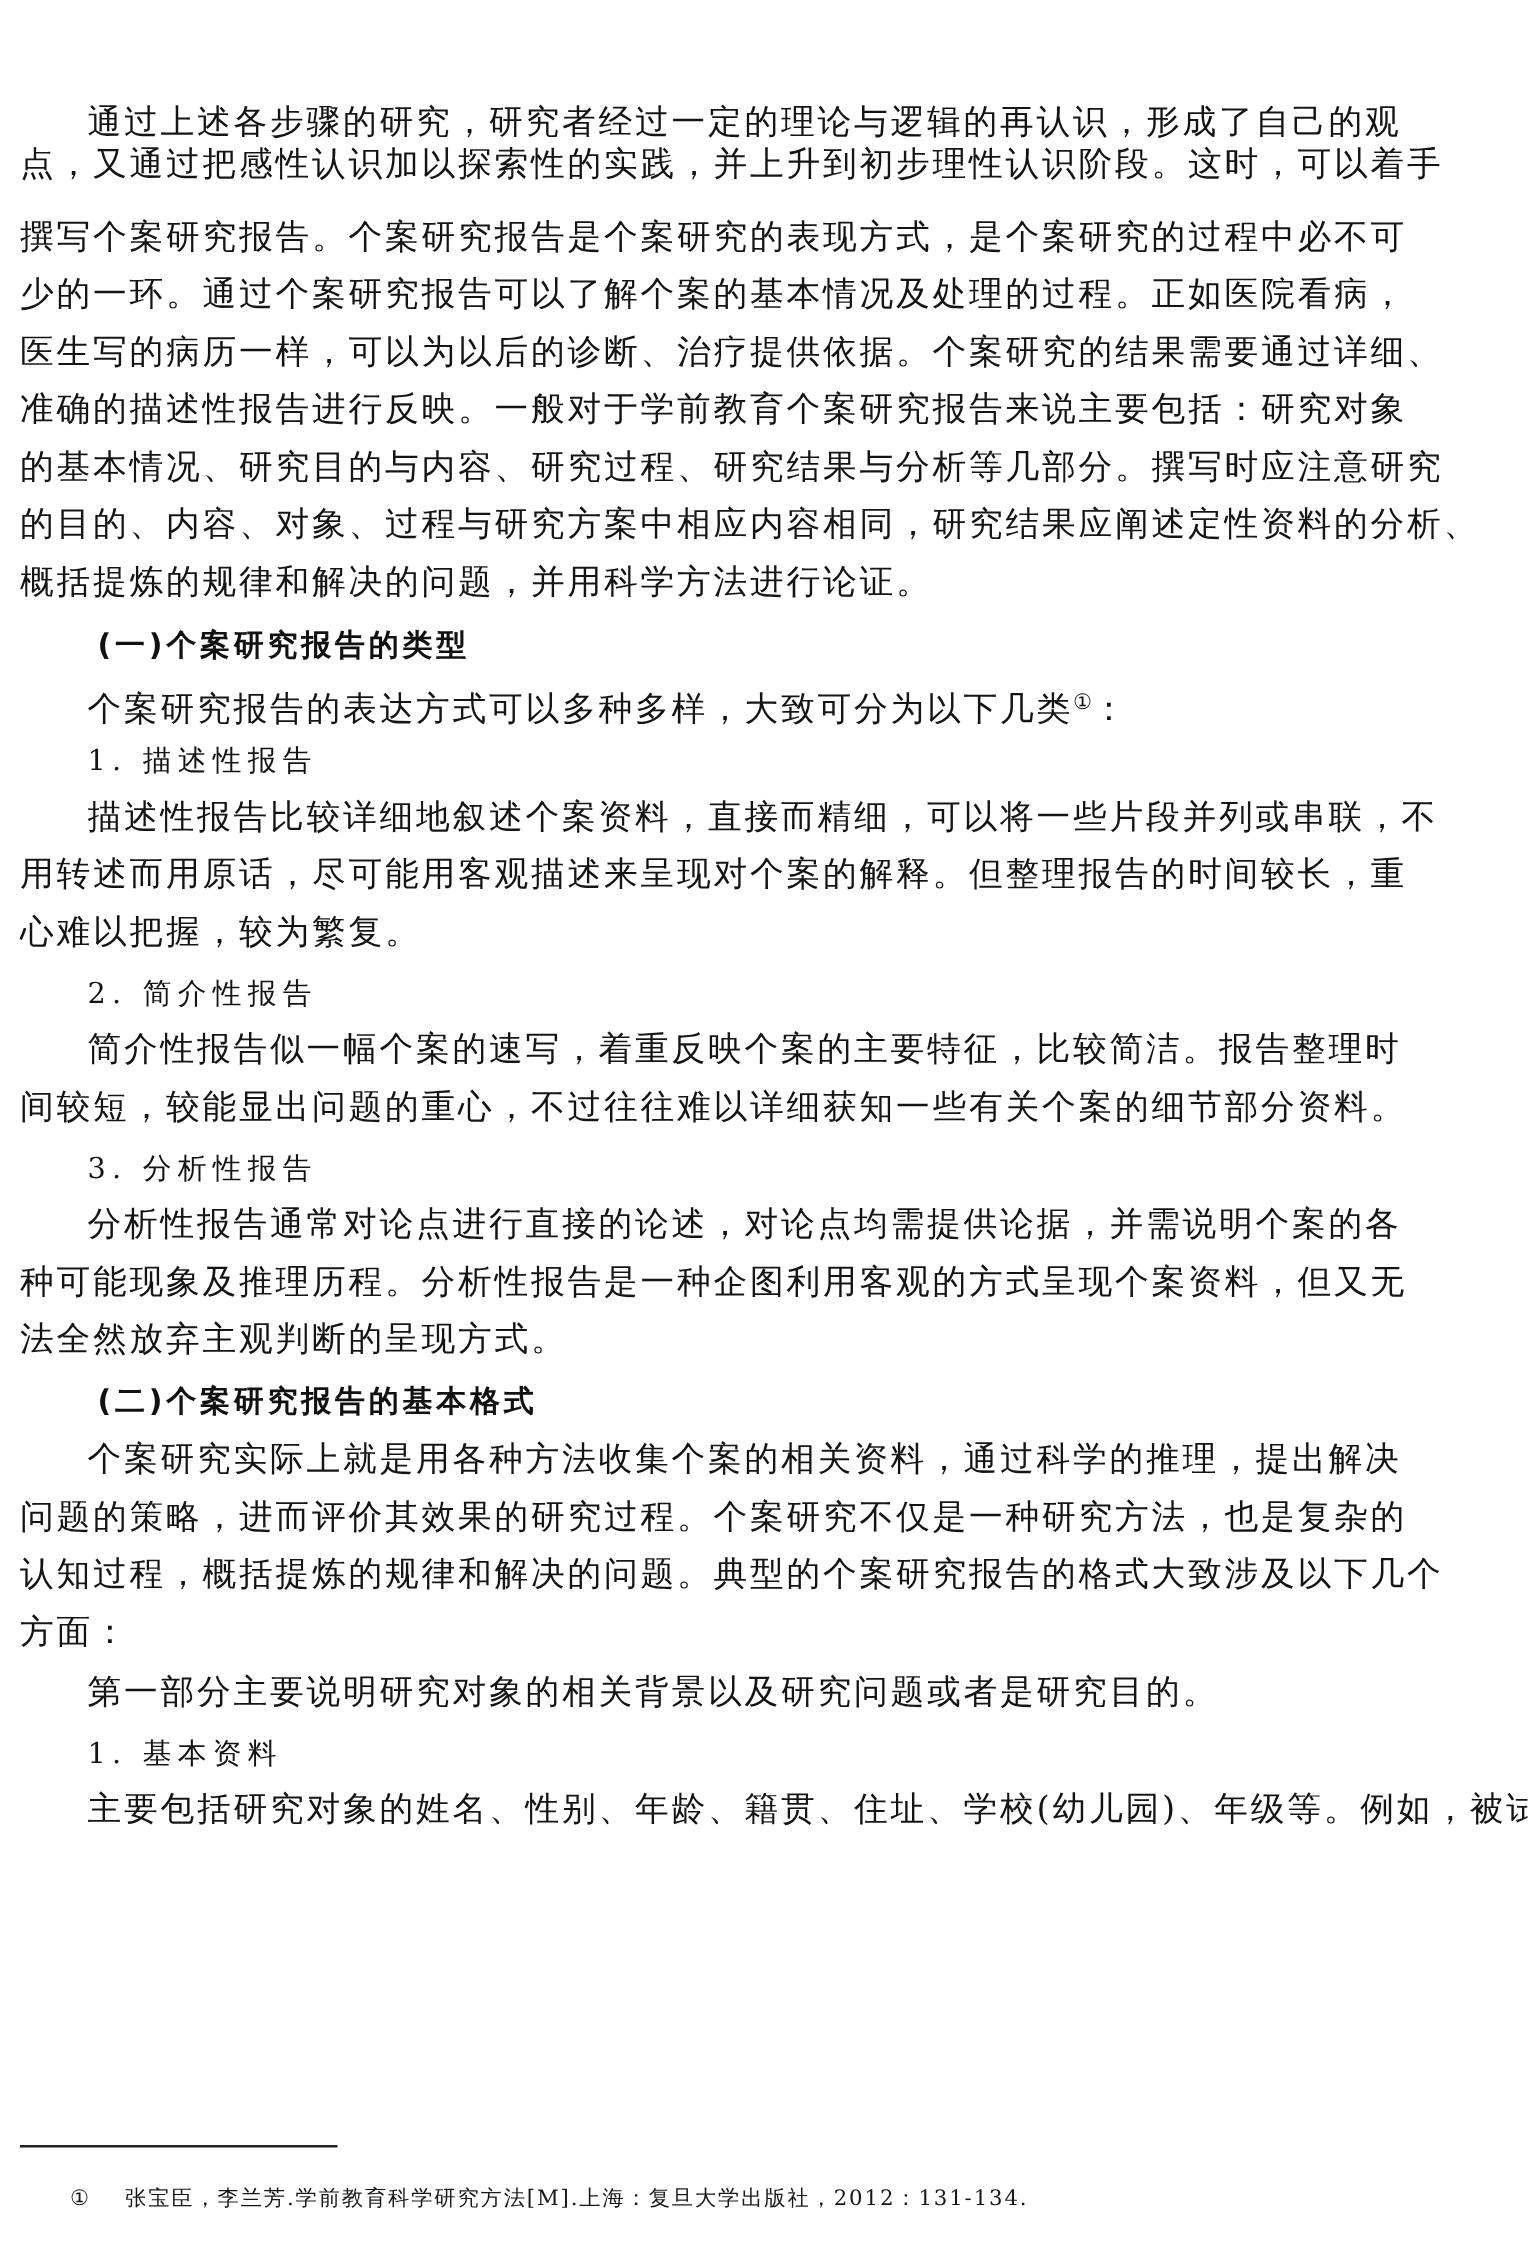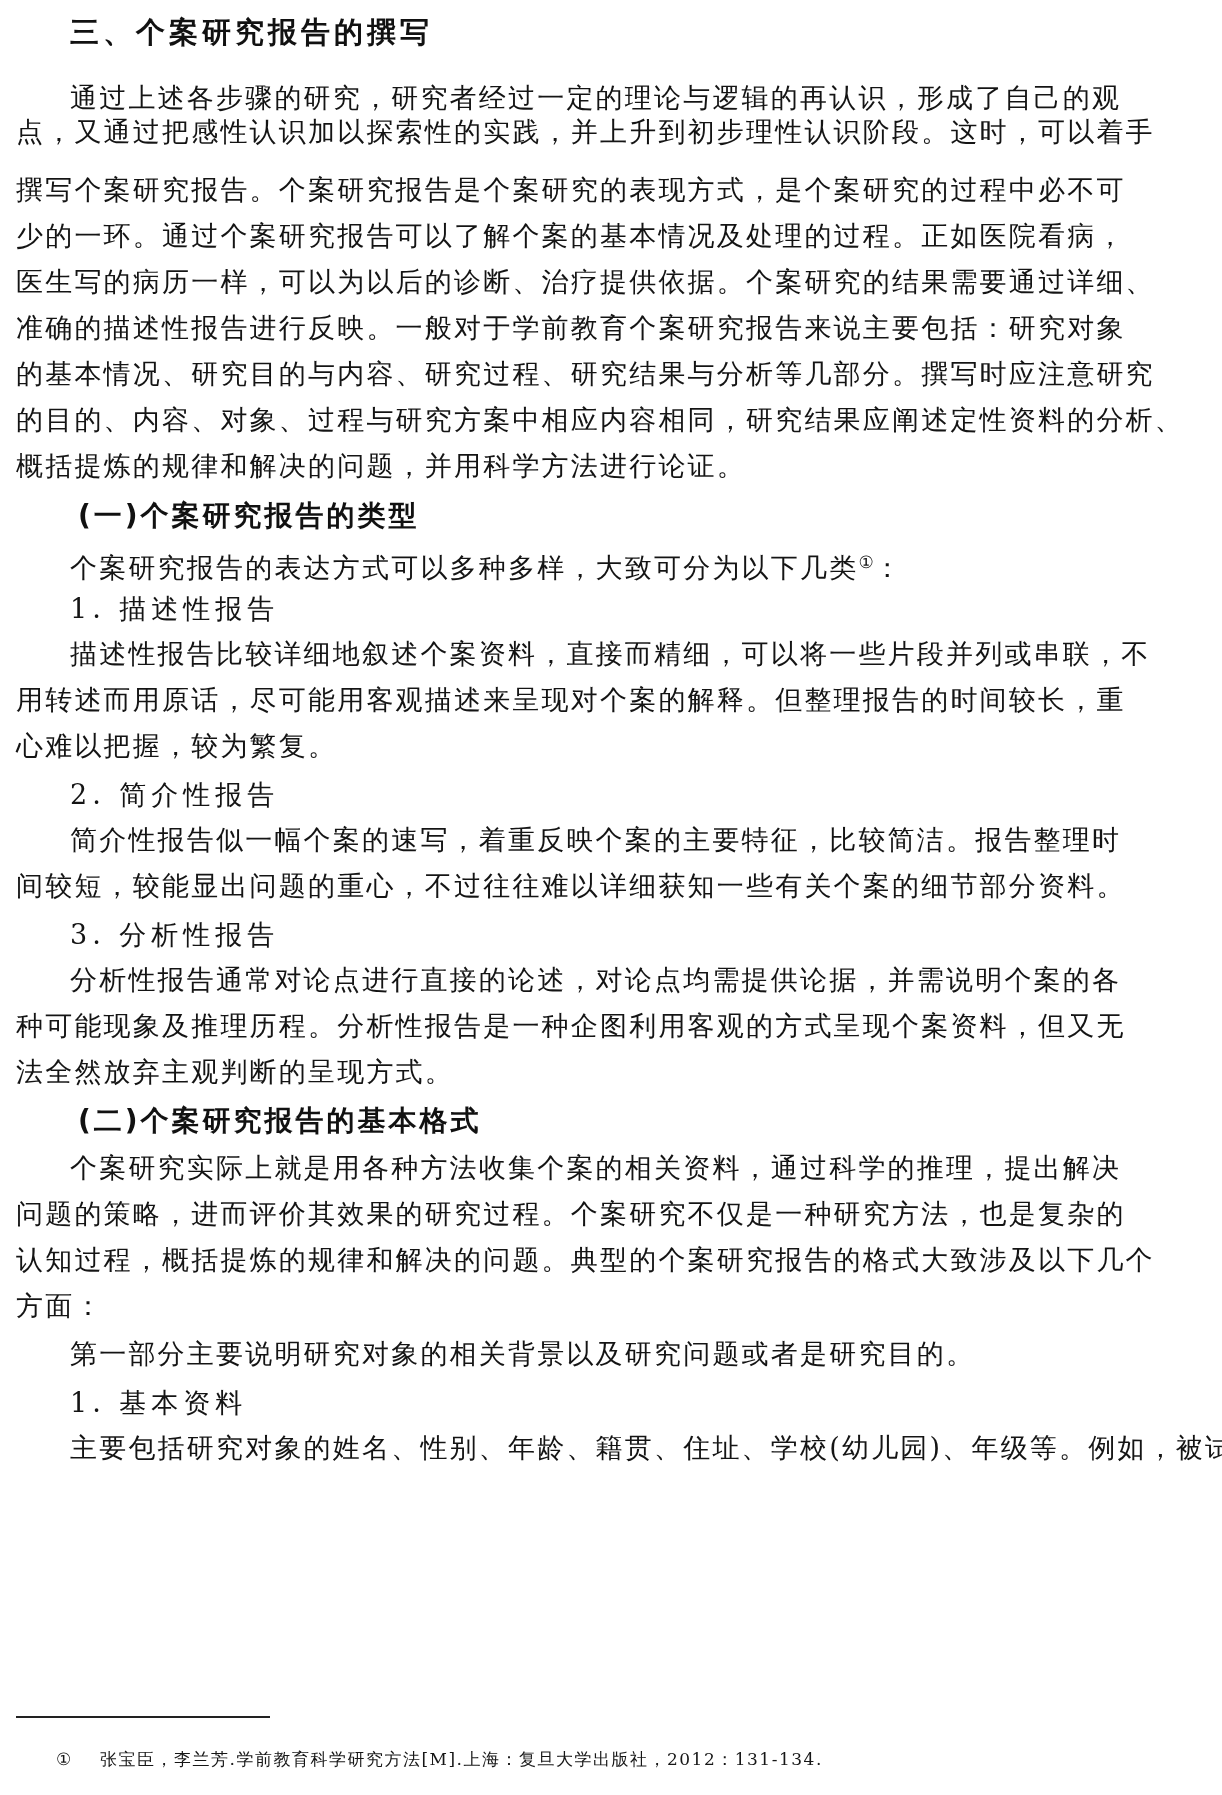--- a/index.html
+++ b/index.html
@@ -38,30 +38,30 @@
       font-size: 29px;
       font-weight: bold;
       letter-spacing: 4px;
       line-height: 40px;
       white-space: nowrap;
       color: #111111;
     }
     .heading-2 {
       position: absolute;
       font-family: "DejaVu Sans", "Liberation Sans", sans-serif;
-      font-size: 28px;
+      font-size: 24px;
       font-weight: bold;
       letter-spacing: 3px;
       line-height: 34px;
       white-space: nowrap;
       color: #111111;
     }
     .numbered {
       position: absolute;
-      font-size: 27px;
+      font-size: 23px;
       line-height: 34px;
       letter-spacing: 5px;
       white-space: nowrap;
       color: #141414;
     }
     .fn-mark {
       font-size: 17px;
       vertical-align: 9px;
       letter-spacing: 0;
     }
@@ -86,21 +86,20 @@
     .footnote .fn-num {
       display: inline-block;
       width: 44px;
     }
   </style>
 </head>
 <body>
 
 <div class="page">
 
-  <div class="heading-1">三、个案研究报告的撰写</div>
 
   <div>
     <div class="line" style="left:70px; top:80px;">通过上述各步骤的研究，研究者经过一定的理论与逻辑的再认识，形成了自己的观</div>
     <div class="line" style="left:16px; top:114px;">点，又通过把感性认识加以探索性的实践，并上升到初步理性认识阶段。这时，可以着手</div>
     <div class="line" style="left:16px; top:172px;">撰写个案研究报告。个案研究报告是个案研究的表现方式，是个案研究的过程中必不可</div>
     <div class="line" style="left:16px; top:218px;">少的一环。通过个案研究报告可以了解个案的基本情况及处理的过程。正如医院看病，</div>
     <div class="line" style="left:16px; top:264px;">医生写的病历一样，可以为以后的诊断、治疗提供依据。个案研究的结果需要通过详细、</div>
     <div class="line" style="left:16px; top:310px;">准确的描述性报告进行反映。一般对于学前教育个案研究报告来说主要包括：研究对象</div>
     <div class="line" style="left:16px; top:356px;">的基本情况、研究目的与内容、研究过程、研究结果与分析等几部分。撰写时应注意研究</div>
     <div class="line" style="left:16px; top:402px;">的目的、内容、对象、过程与研究方案中相应内容相同，研究结果应阐述定性资料的分析、</div>

